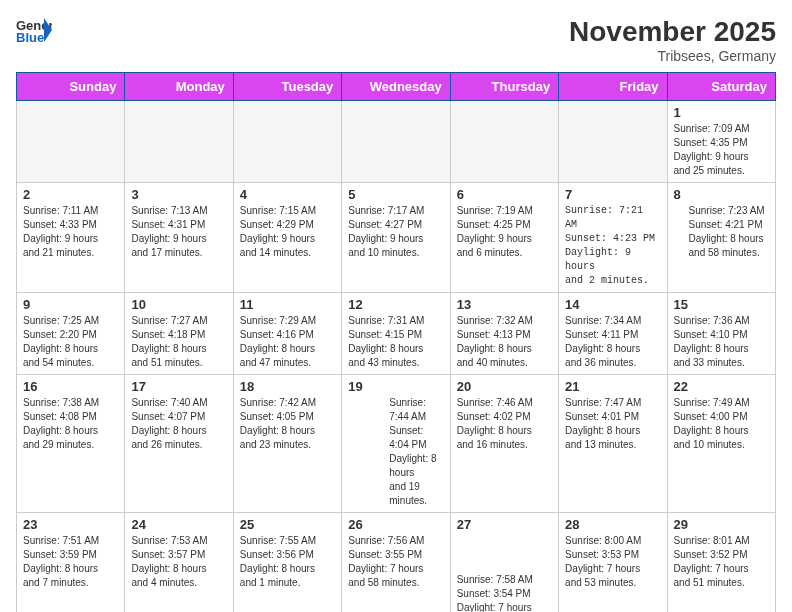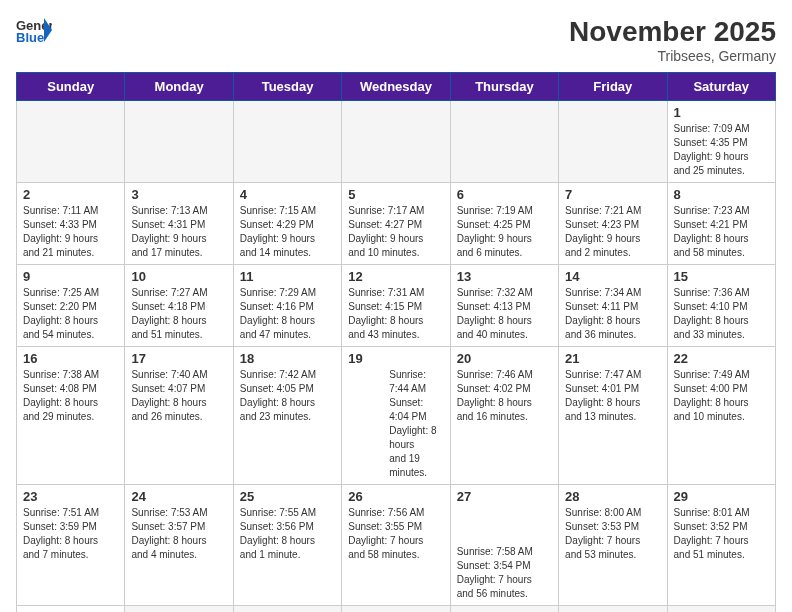--- a/index.html
+++ b/index.html
@@ -36,23 +36,23 @@
     .location {
       font-size: 14px;
       color: #555;
     }
     .calendar {
       width: 100%;
       border-collapse: collapse;
       border: 1px solid #ccc;
     }
     .calendar th {
-      background-color: #4c1d95;
+      background-color: #d946ef;
       color: #fff;
-      text-align: center;
+      text-align: right;
       padding: 6px 8px;
       font-size: 13px;
       font-weight: bold;
       border: 1px solid #1255a0;
     }
     .calendar td {
       vertical-align: top;
       border: 1px solid #ccc;
       padding: 4px 6px;
       width: 108px;
@@ -156,28 +156,28 @@
         </td>
         <td>
           <span class="day-num">6</span>
           <div class="day-info" style="white-space: pre-line;">Sunrise: 7:19 AM
 Sunset: 4:25 PM
 Daylight: 9 hours
 and 6 minutes.</div>
         </td>
         <td>
           <span class="day-num">7</span>
-          <div class="day-info" style="white-space: pre-line;">Sunrise: 7:21 AM
+          <div class="day-info" style="white-space: pre-line; font-family: Liberation Mono, monospace;">Sunrise: 7:21 AM
 Sunset: 4:23 PM
 Daylight: 9 hours
 and 2 minutes.</div>
         </td>
         <td>
           <span class="day-num">8</span>
-          <div class="day-info" style="white-space: pre-line;">Sunrise: 7:23 AM
+          <div class="day-info" style="white-space: pre-line; margin-left: 15px;">Sunrise: 7:23 AM
 Sunset: 4:21 PM
 Daylight: 8 hours
 and 58 minutes.</div>
         </td>
       </tr>
       <tr>
         <td>
           <span class="day-num">9</span>
           <div class="day-info" style="white-space: pre-line;">Sunrise: 7:25 AM
 Sunset: 2:20 PM

